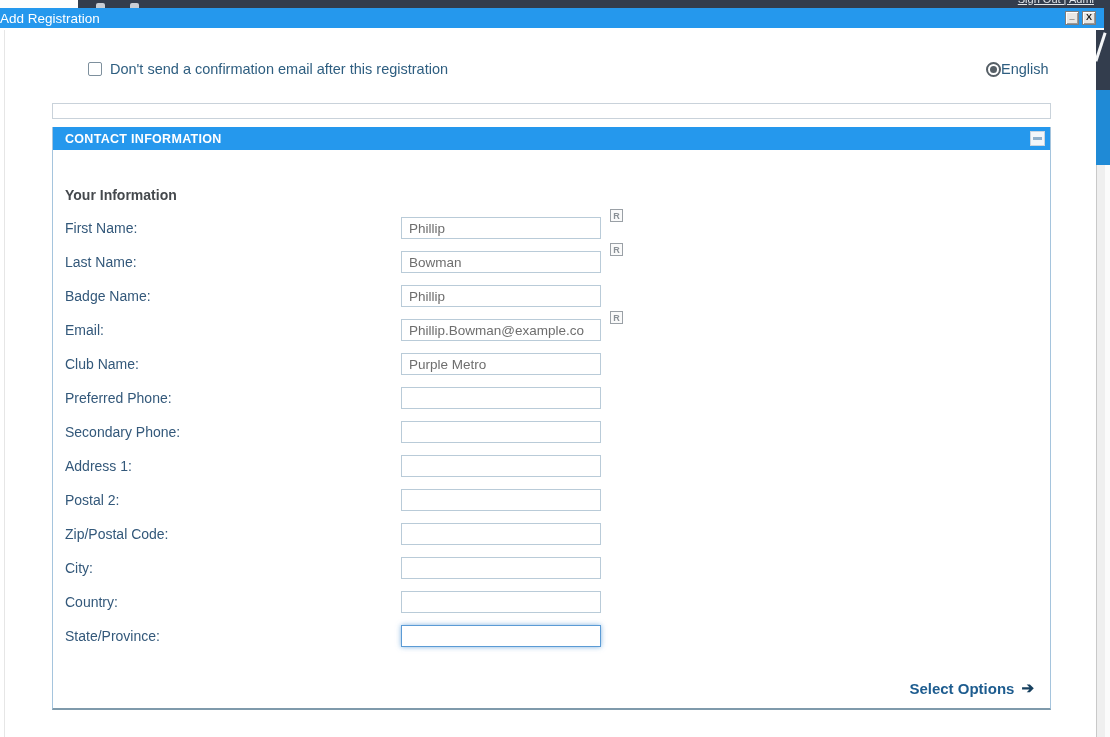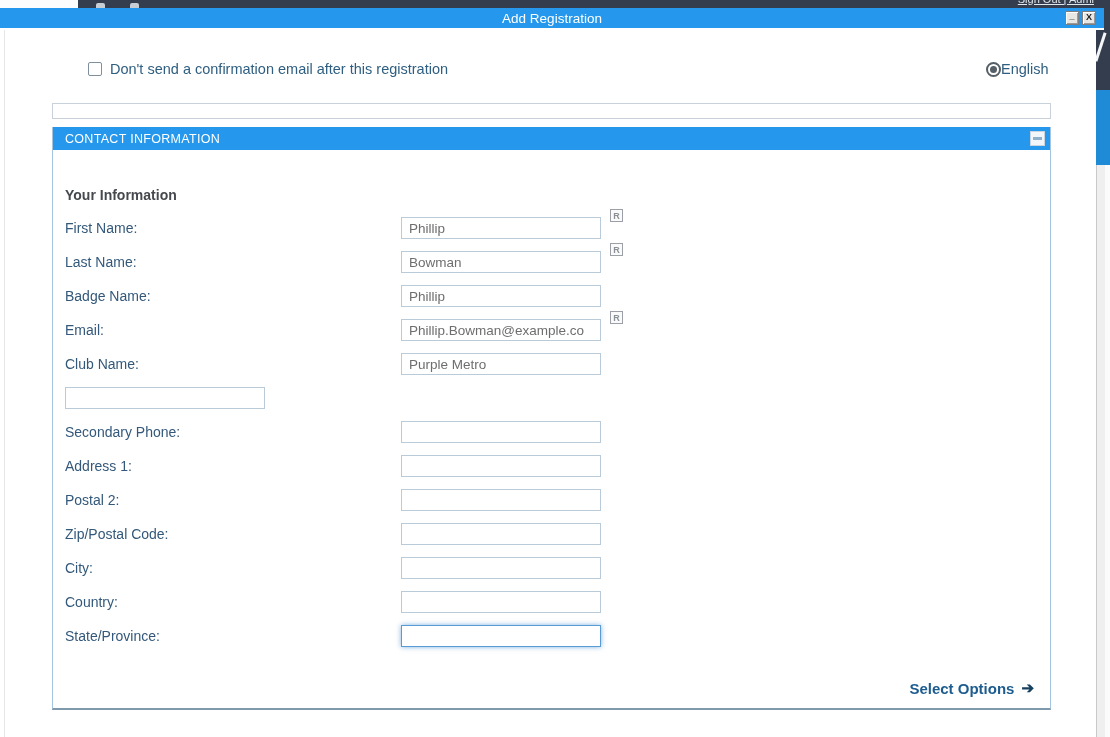--- a/index.html
+++ b/index.html
@@ -15,21 +15,21 @@
   #backdrop-right-navy { left:1104px; top:8px; width:6px; height:22px; background:#333d4d; }
   #bg-strip { left:1096px; top:30px; width:14px; height:707px; }
   #bg-strip-navy { left:0; top:0; width:14px; height:60px; background:#333d4d; overflow:hidden; }
   #bg-strip-logo-mark { left:3px; top:2px; width:3px; height:30px; background:#f4f6f8; transform:rotate(18deg); }
   #bg-strip-blue { left:0; top:60px; width:14px; height:75px; background:#1f8ad6; }
   #bg-strip-gray { left:0; top:135px; width:14px; height:572px; background:#efefef; border-left:1px solid #c9c9c9; }
   #bg-strip-gray-inner { right:0; top:0; width:5px; height:100%; background:#fbfbfb; }
 
   
   #modal-titlebar { left:0; top:8px; width:1104px; height:20px; background:#2598ed;
-                    display:flex; align-items:center; justify-content:center; }
+                    display:flex; align-items:center; }
   #modal-title { color:#ffffff; font-size:13.5px; }
   #window-controls { position:absolute; right:8px; top:3px; display:flex; gap:3px; }
   .win-btn { width:14px; height:14px; background:#e9e7e4; border:1px solid #7e7e7e;
              box-shadow:inset 1px 1px 0 #fff, inset -1px -1px 0 #9a9a9a;
              font-size:9px; font-weight:bold; color:#1a1a1a; line-height:11px; text-align:center; cursor:pointer; }
   .win-btn.min { line-height:8px; }
   #modal-body { left:0; top:30px; width:1096px; height:707px; background:#ffffff; }
   #modal-left-line { left:4px; top:30px; width:1px; height:707px; background:#e6e6e6; }
 
   
@@ -42,21 +42,21 @@
   #language-radio .dot { width:7px; height:7px; border-radius:50%; background:#565f66; }
   #language-label { margin-left:0; font-size:14.5px; color:#2e5e80; }
 
   
   #empty-bar { left:52px; top:103px; width:999px; height:16px; border:1px solid #c9d2da; background:#fff; }
 
   
   #contact-panel { left:52px; top:127px; width:999px; height:583px; background:#fff;
                    border-left:1px solid #a5c4dd; border-right:1px solid #a5c4dd; border-bottom:2px solid #7f9aab; }
   #contact-header { position:relative; height:23px; background:#2598ed; display:flex; align-items:center; }
-  #contact-title { color:#fff; font-size:12.5px; font-weight:normal; letter-spacing:.3px; padding-left:12px; }
+  #contact-title { color:#fff; font-size:12.5px; font-weight:bold; letter-spacing:.3px; padding-left:12px; }
   #collapse-btn { position:absolute; right:5px; top:4px; width:15px; height:15px; background:#f2f6fa;
                   border:1px solid #cad4de; display:flex; align-items:center; justify-content:center; cursor:pointer; }
   #collapse-btn .minus { width:9px; height:3px; background:#8fb0cc; }
   #panel-body { position:relative; height:558px; }
   #subheading { position:absolute; left:12px; top:37px; font-size:14px; font-weight:bold; color:#45494d; }
 
   #fields { position:absolute; left:12px; top:61px; right:12px; }
   .field-row { height:34px; display:flex; align-items:center; }
   .field-label { width:336px; font-size:14px; color:#33587a; }
   .input-wrap { position:relative; width:200px; }
@@ -156,20 +156,21 @@
         </div>
       </div>
       <div class="field-row">
         <label class="field-label">Club Name:</label>
         <div class="input-wrap">
           <input class="field-input" type="text" value="Purple Metro" style="">
           
         </div>
       </div>
       <div class="field-row">
+        <label class="field-label">Preferred Phone:</label>
         <div class="input-wrap">
           <input class="field-input" type="text" value="" style="">
           
         </div>
       </div>
       <div class="field-row">
         <label class="field-label">Secondary Phone:</label>
         <div class="input-wrap">
           <input class="field-input" type="text" value="" style="">
           

